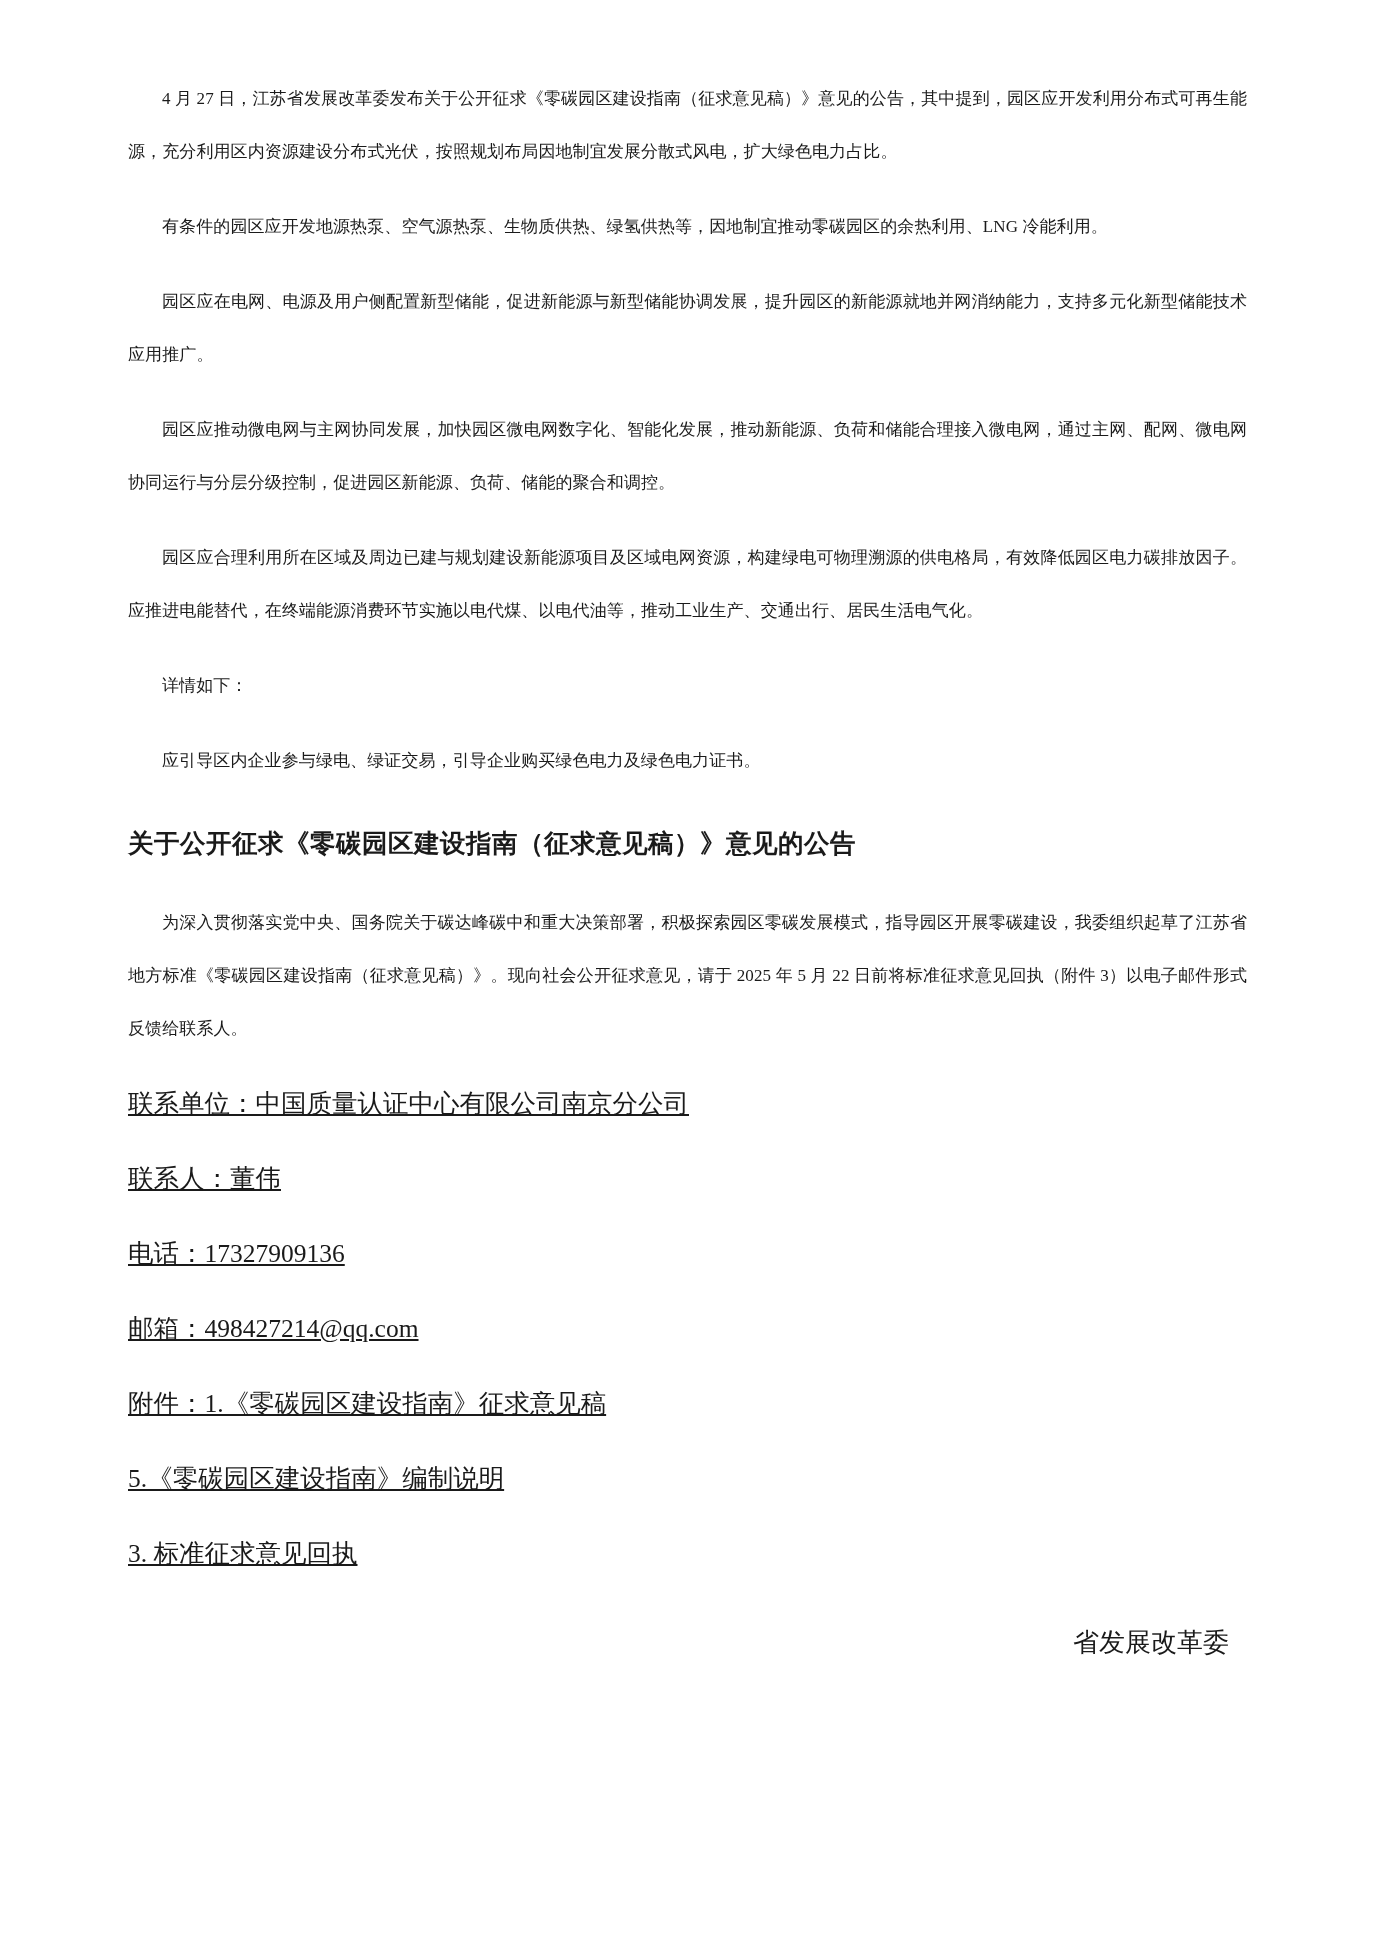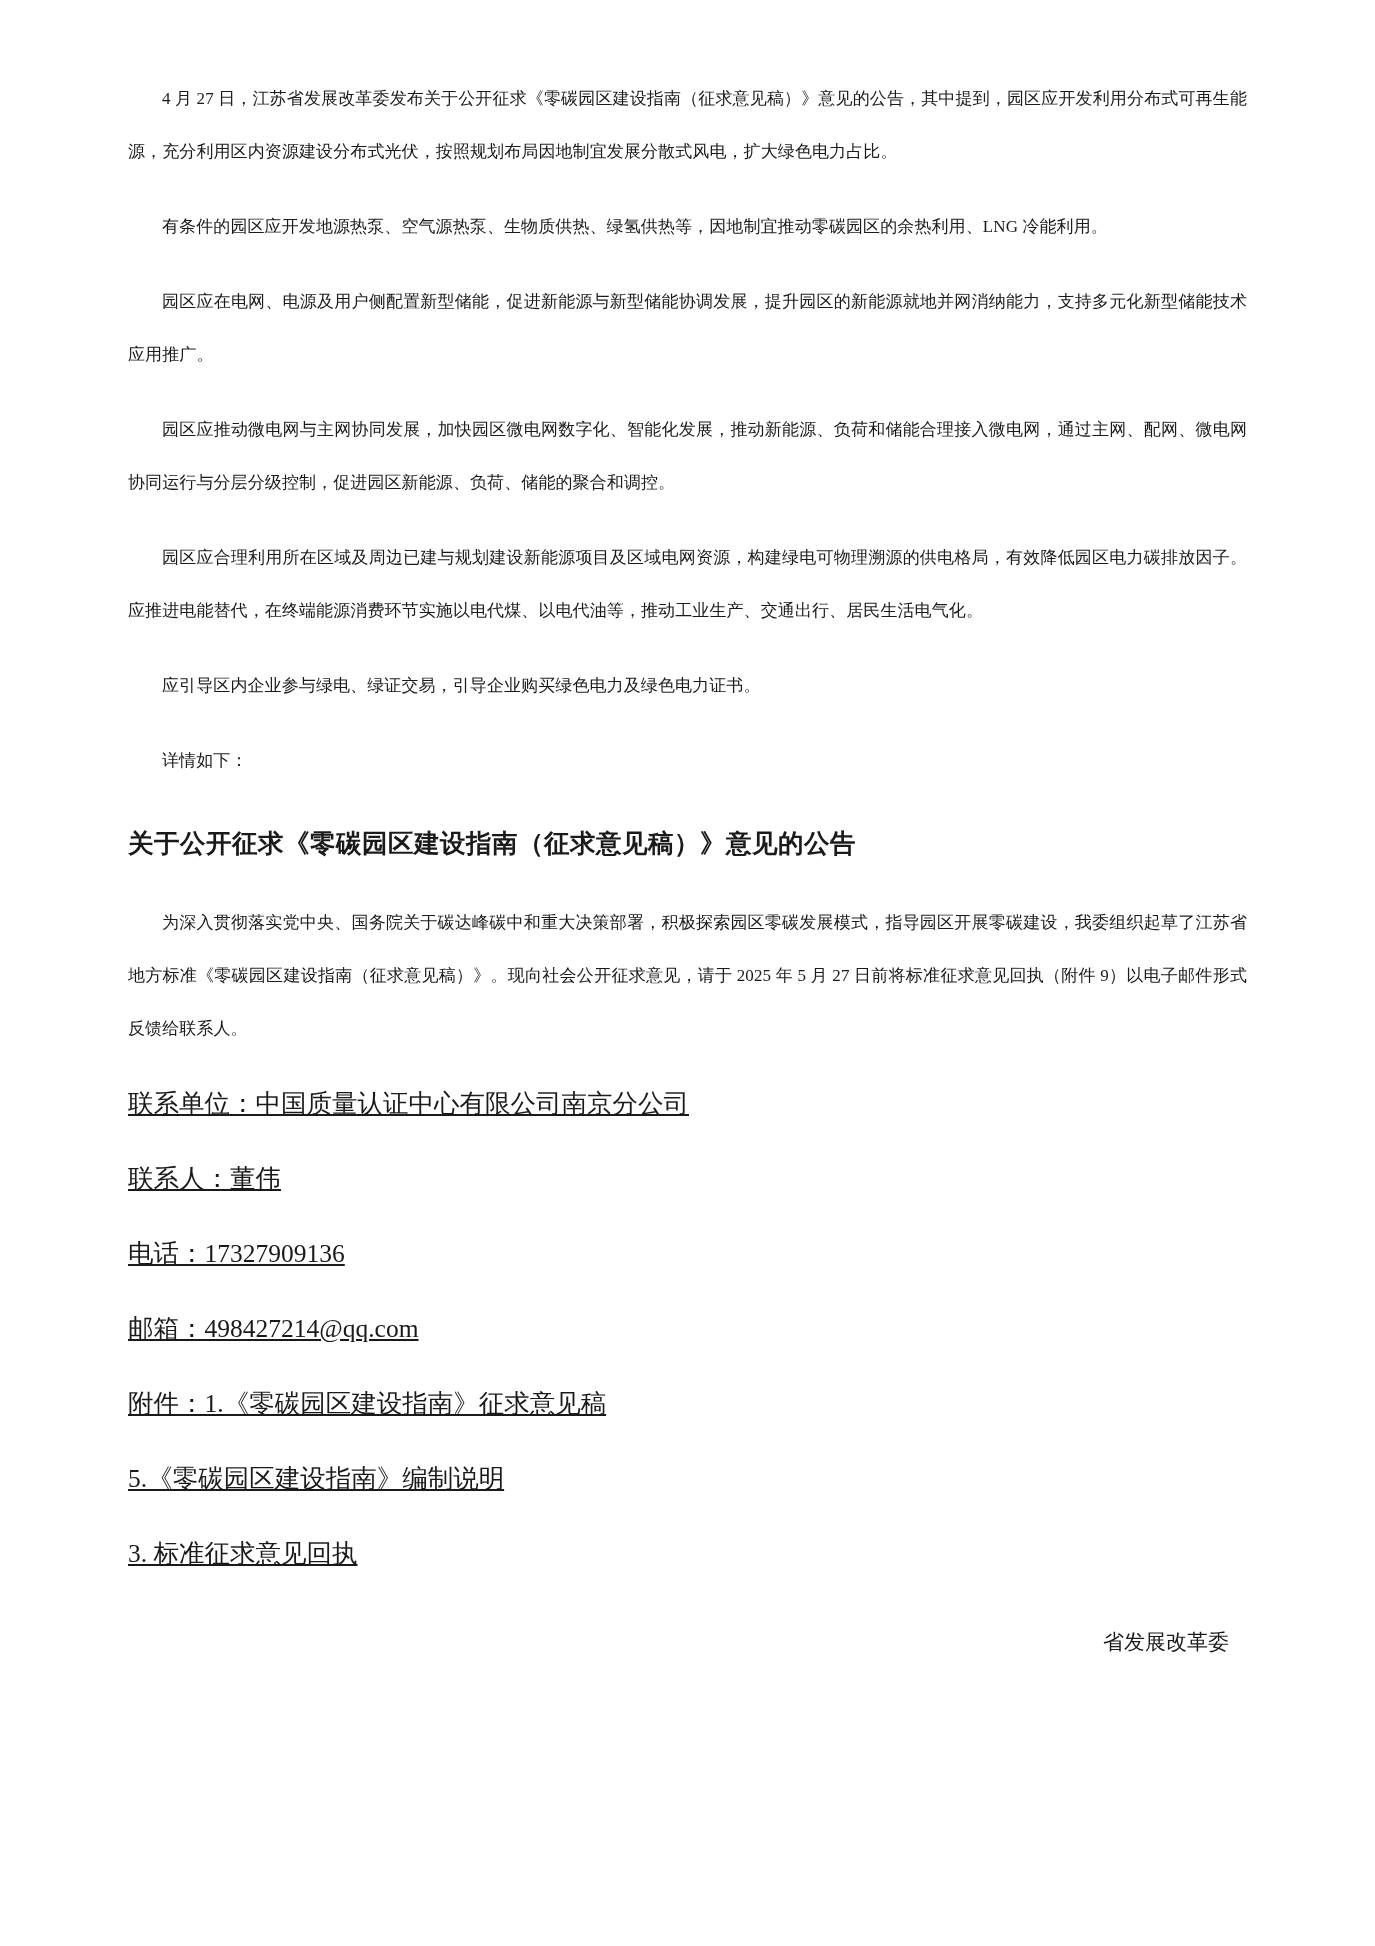--- a/index.html
+++ b/index.html
@@ -45,21 +45,21 @@
     line-height: 53px;
     text-align: left;
     margin: 0 0 22px 0;
     text-indent: 0;
     text-decoration: underline;
   }
   .signature-block {
     margin-top: 36px;
   }
   .sign-line {
-    font-size: 21px;
+    font-size: 26px;
     line-height: 53px;
     text-align: right;
     margin: 0 0 24px 0;
     padding-right: 18px;
   }
 </style>
 </head>
 <body>
 
 <div class="page">
@@ -67,27 +67,27 @@
   <p class="body-text indent2">4 月 27 日，江苏省发展改革委发布关于公开征求《零碳园区建设指南（征求意见稿）》意见的公告，其中提到，园区应开发利用分布式可再生能源，充分利用区内资源建设分布式光伏，按照规划布局因地制宜发展分散式风电，扩大绿色电力占比。</p>
 
   <p class="body-text indent2">有条件的园区应开发地源热泵、空气源热泵、生物质供热、绿氢供热等，因地制宜推动零碳园区的余热利用、LNG 冷能利用。</p>
 
   <p class="body-text indent2">园区应在电网、电源及用户侧配置新型储能，促进新能源与新型储能协调发展，提升园区的新能源就地并网消纳能力，支持多元化新型储能技术应用推广。</p>
 
   <p class="body-text indent2">园区应推动微电网与主网协同发展，加快园区微电网数字化、智能化发展，推动新能源、负荷和储能合理接入微电网，通过主网、配网、微电网协同运行与分层分级控制，促进园区新能源、负荷、储能的聚合和调控。</p>
 
   <p class="body-text indent2">园区应合理利用所在区域及周边已建与规划建设新能源项目及区域电网资源，构建绿电可物理溯源的供电格局，有效降低园区电力碳排放因子。应推进电能替代，在终端能源消费环节实施以电代煤、以电代油等，推动工业生产、交通出行、居民生活电气化。</p>
 
+  <p class="body-text indent2">详情如下：</p>
+
   <p class="body-text indent2">应引导区内企业参与绿电、绿证交易，引导企业购买绿色电力及绿色电力证书。</p>
-
-  <p class="body-text indent2">详情如下：</p>
 
   <h1 class="doc-title">关于公开征求《零碳园区建设指南（征求意见稿）》意见的公告</h1>
 
-  <p class="body-text indent2">为深入贯彻落实党中央、国务院关于碳达峰碳中和重大决策部署，积极探索园区零碳发展模式，指导园区开展零碳建设，我委组织起草了江苏省地方标准《零碳园区建设指南（征求意见稿）》。现向社会公开征求意见，请于 2025 年 5 月 27 日前将标准征求意见回执（附件 9）以电子邮件形式反馈给联系人。</p>
+  <p class="body-text indent2">为深入贯彻落实党中央、国务院关于碳达峰碳中和重大决策部署，积极探索园区零碳发展模式，指导园区开展零碳建设，我委组织起草了江苏省地方标准《零碳园区建设指南（征求意见稿）》。现向社会公开征求意见，请于 2025 年 5 月 22 日前将标准征求意见回执（附件 3）以电子邮件形式反馈给联系人。</p>
 
   <p class="contact-line">联系单位：中国质量认证中心有限公司南京分公司</p>
 
   <p class="contact-line">联系人：董伟</p>
 
   <p class="contact-line">电话：17327909136</p>
 
   <p class="contact-line">邮箱：498427214@qq.com</p>
 
   <p class="contact-line">附件：1.《零碳园区建设指南》征求意见稿</p>

